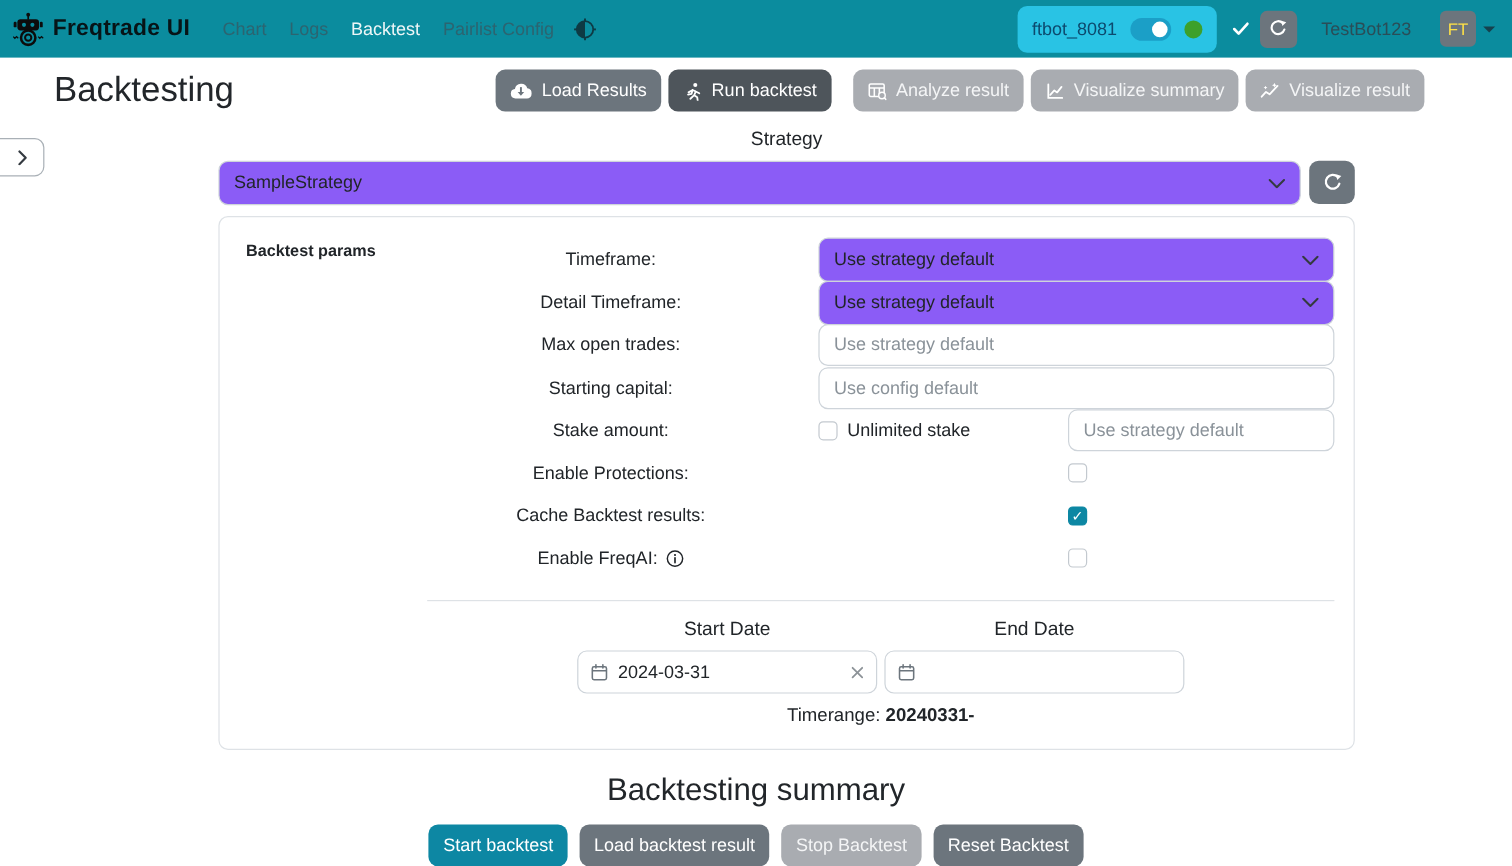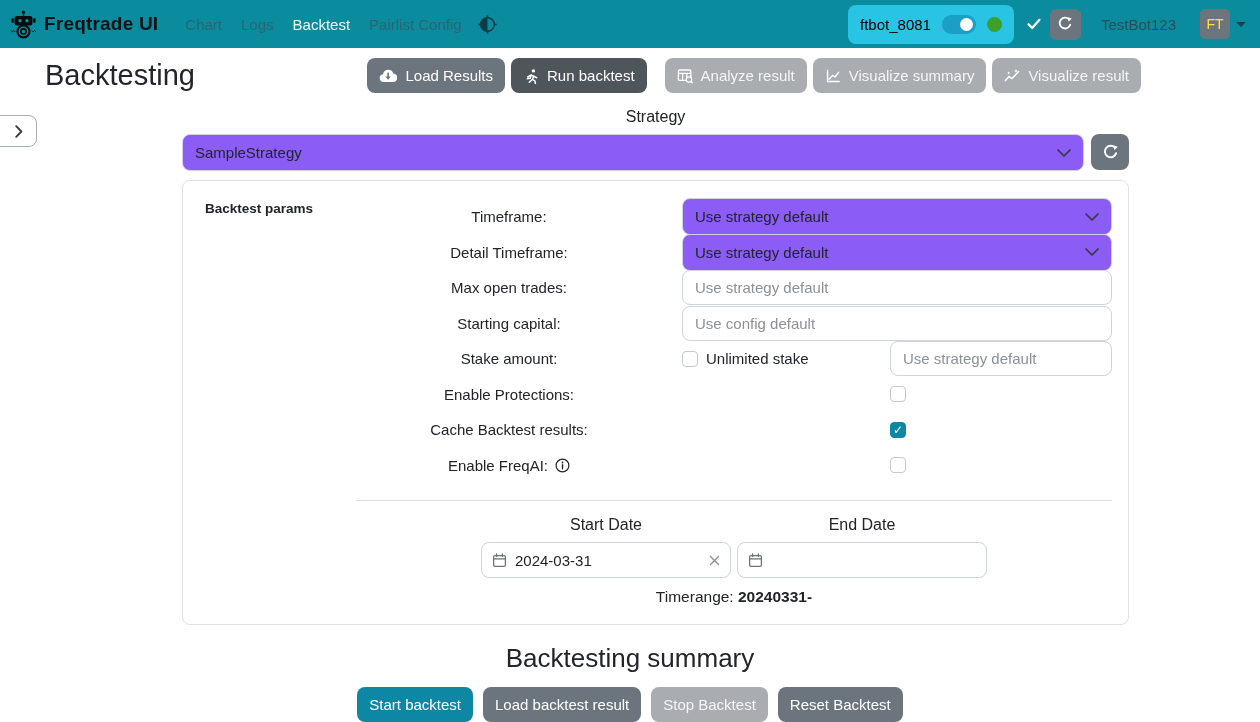--- a/index.html
+++ b/index.html
@@ -10,35 +10,35 @@
   .navbar { height:48px; background:#0b8c9e; display:flex; align-items:center; padding:0 14px 0 10px; }
   .brand { display:flex; align-items:center; gap:7px; }
   .brand-title { font-size:19px; font-weight:600; color:#071417; letter-spacing:.2px; }
   .nav-links { display:flex; align-items:center; margin-left:27px; gap:19px; list-style:none; }
   .nav-link { font-size:15px; color:#2c6470; cursor:pointer; }
   .nav-link.active { color:#eef6f7; }
   .theme-btn { margin-left:16px; display:flex; align-items:center; cursor:pointer; }
   .nav-right { margin-left:auto; display:flex; align-items:center; }
   .bot-box { background:#29c3e4; border-radius:8px; height:39px; display:flex; align-items:center;
     padding:0 12px; gap:11px; cursor:pointer; }
-  .bot-name { font-size:15px; color:#000000; }
+  .bot-name { font-size:15px; color:#0c4a6e; }
   .toggle { width:34px; height:19px; border-radius:10px; background:#1b9fc7; position:relative; cursor:pointer; }
   .toggle .knob { position:absolute; right:3px; top:3px; width:13px; height:13px; border-radius:50%; background:#fff; }
   .status-dot { width:15px; height:15px; border-radius:50%; background:#3da02b; }
   .nav-check { margin-left:13px; display:flex; align-items:center; }
   .refresh-btn { margin-left:9px; width:31px; height:31px; background:#6c757d; border:none; border-radius:6px;
     display:flex; align-items:center; justify-content:center; cursor:pointer; }
   .nav-user { margin-left:20px; font-size:15px; color:#2a4d57; }
   .avatar { margin-left:24px; width:30px; height:30px; border-radius:5px; background:#6c757d; color:#fde047;
     font-size:14px; display:flex; align-items:center; justify-content:center; cursor:pointer; }
   .caret { margin-left:6px; width:0; height:0; border-left:5px solid transparent; border-right:5px solid transparent;
     border-top:5px solid #16414d; cursor:pointer; }
 
   
-  .header { display:flex; align-items:center; padding:10px 119px 0 45px; }
+  .header { display:flex; align-items:center; padding:10px 73px 0 45px; }
   .page-title { font-size:29px; font-weight:500; color:#22262a; }
   .actions { margin-left:auto; display:flex; align-items:center; }
   .btn { height:35px; border:none; border-radius:8px; padding:0 12px; font-size:15px; color:#fff;
     display:flex; align-items:center; gap:8px; cursor:pointer; font-family:inherit; }
   .btn.sec { background:#6c757d; }
   .btn.active { background:#4e555b; }
   .btn.disabled { background:#a9acb1; color:#f4f5f6; cursor:default; }
   .grp-gap { width:6px; } .grp-gap.big { width:18px; }
 
   

